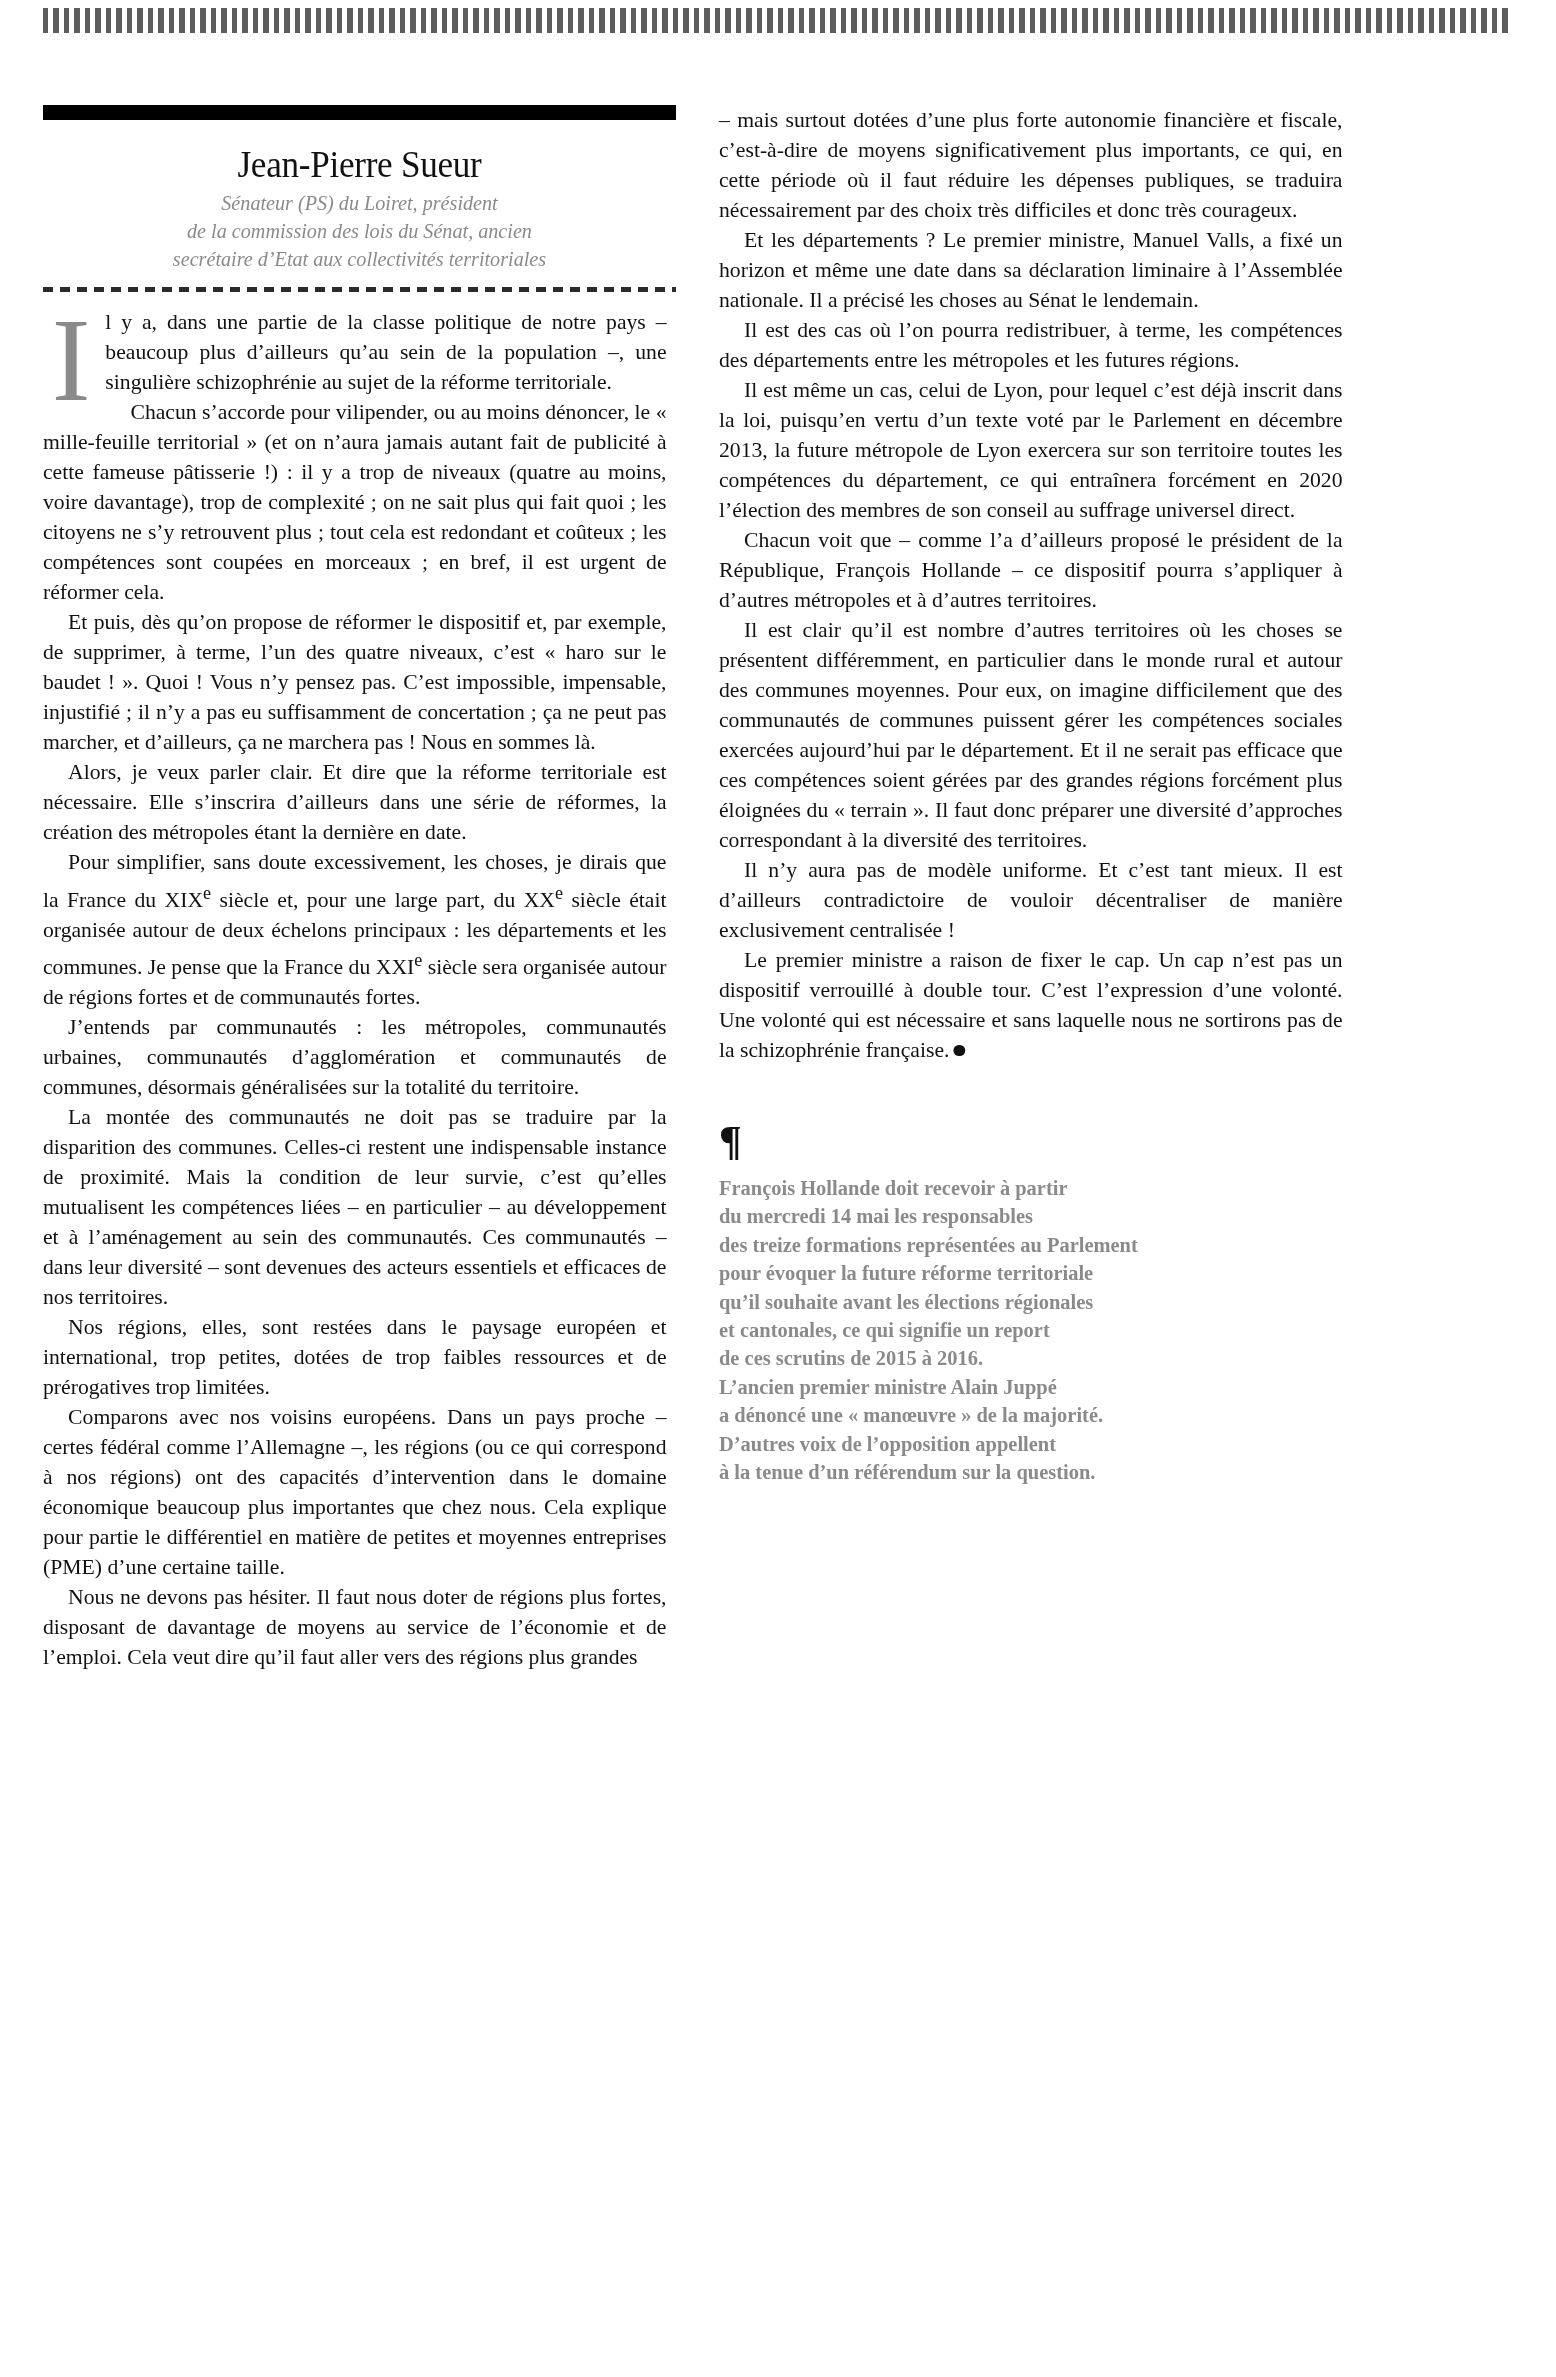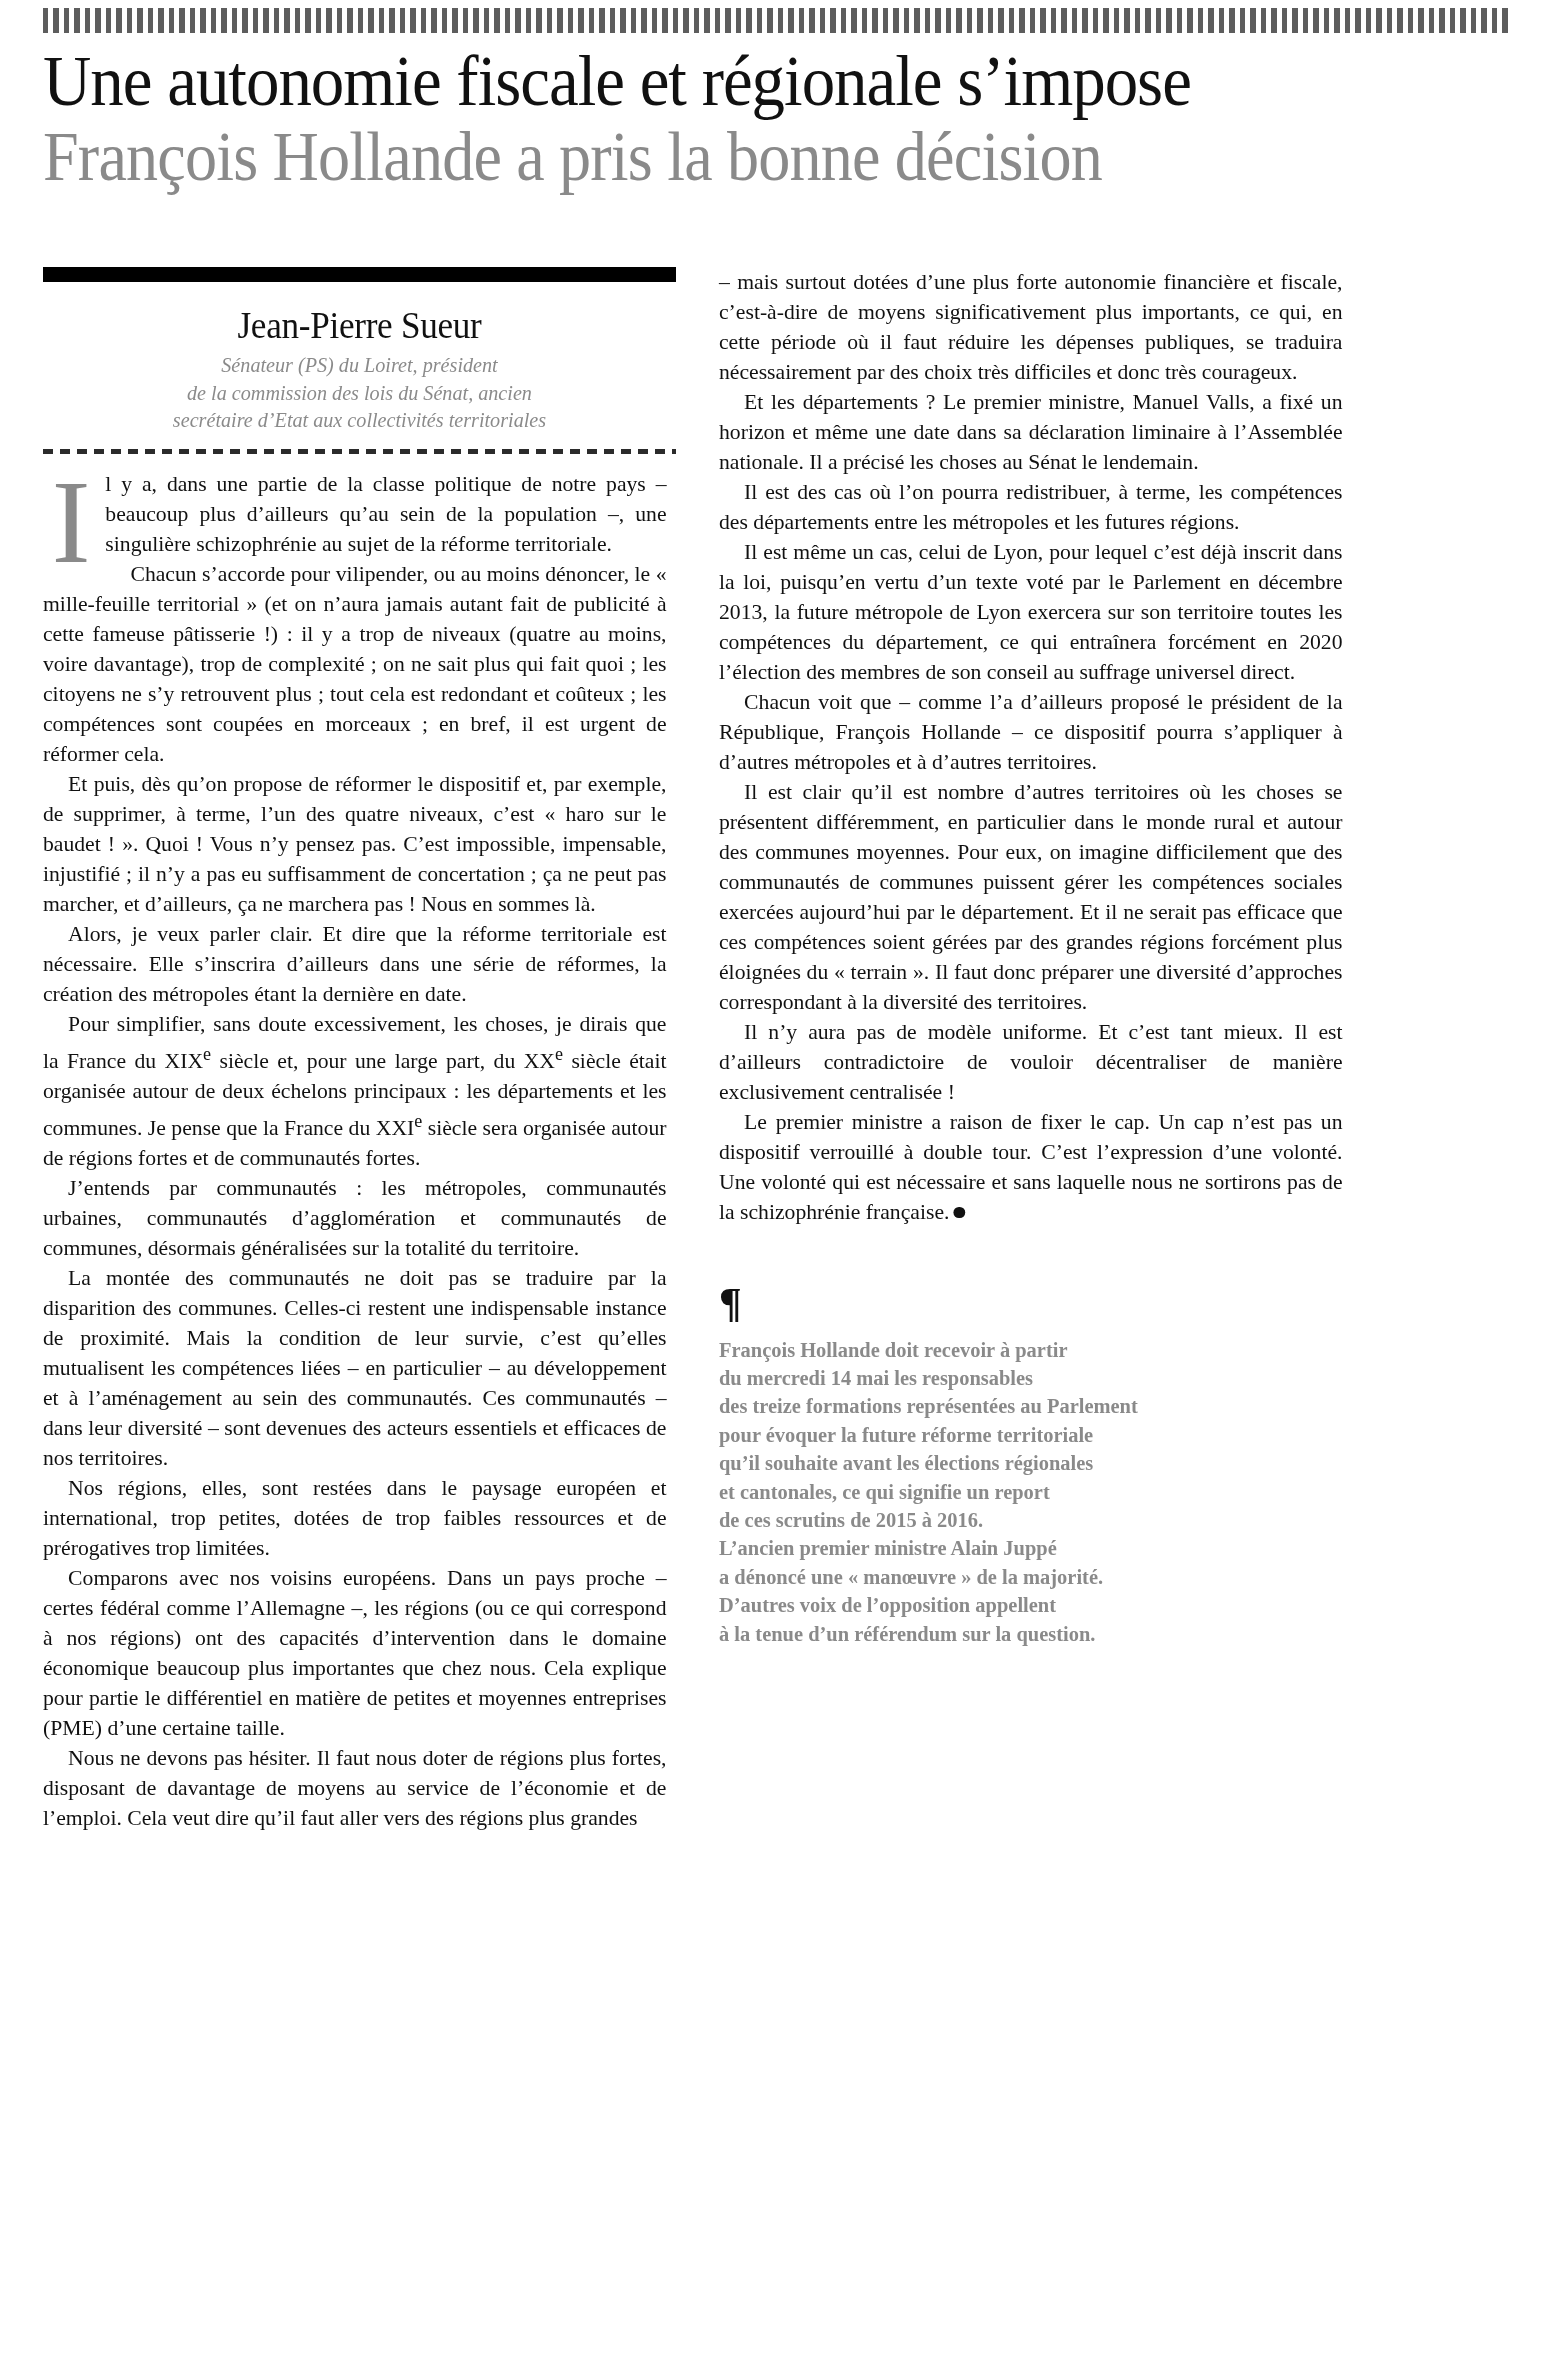--- a/index.html
+++ b/index.html
@@ -194,24 +194,20 @@
     white-space: nowrap;
   }
 </style>
 </head>
 <body>
 
 <div class="page">
 
   <div class="top-rule"></div>
 
-  <div class="masthead">
-    <h1 class="headline">Une autonomie fiscale et régionale s’impose</h1>
-    <h2 class="subheadline">François Hollande a pris la bonne décision</h2>
-  </div>
 
   <div class="columns">
 
     <div class="col">
 
       <div class="author-rule"></div>
 
       <div class="author-name">Jean-Pierre Sueur</div>
       <div class="author-role">
         <div>Sénateur (PS) du Loiret, président</div>

